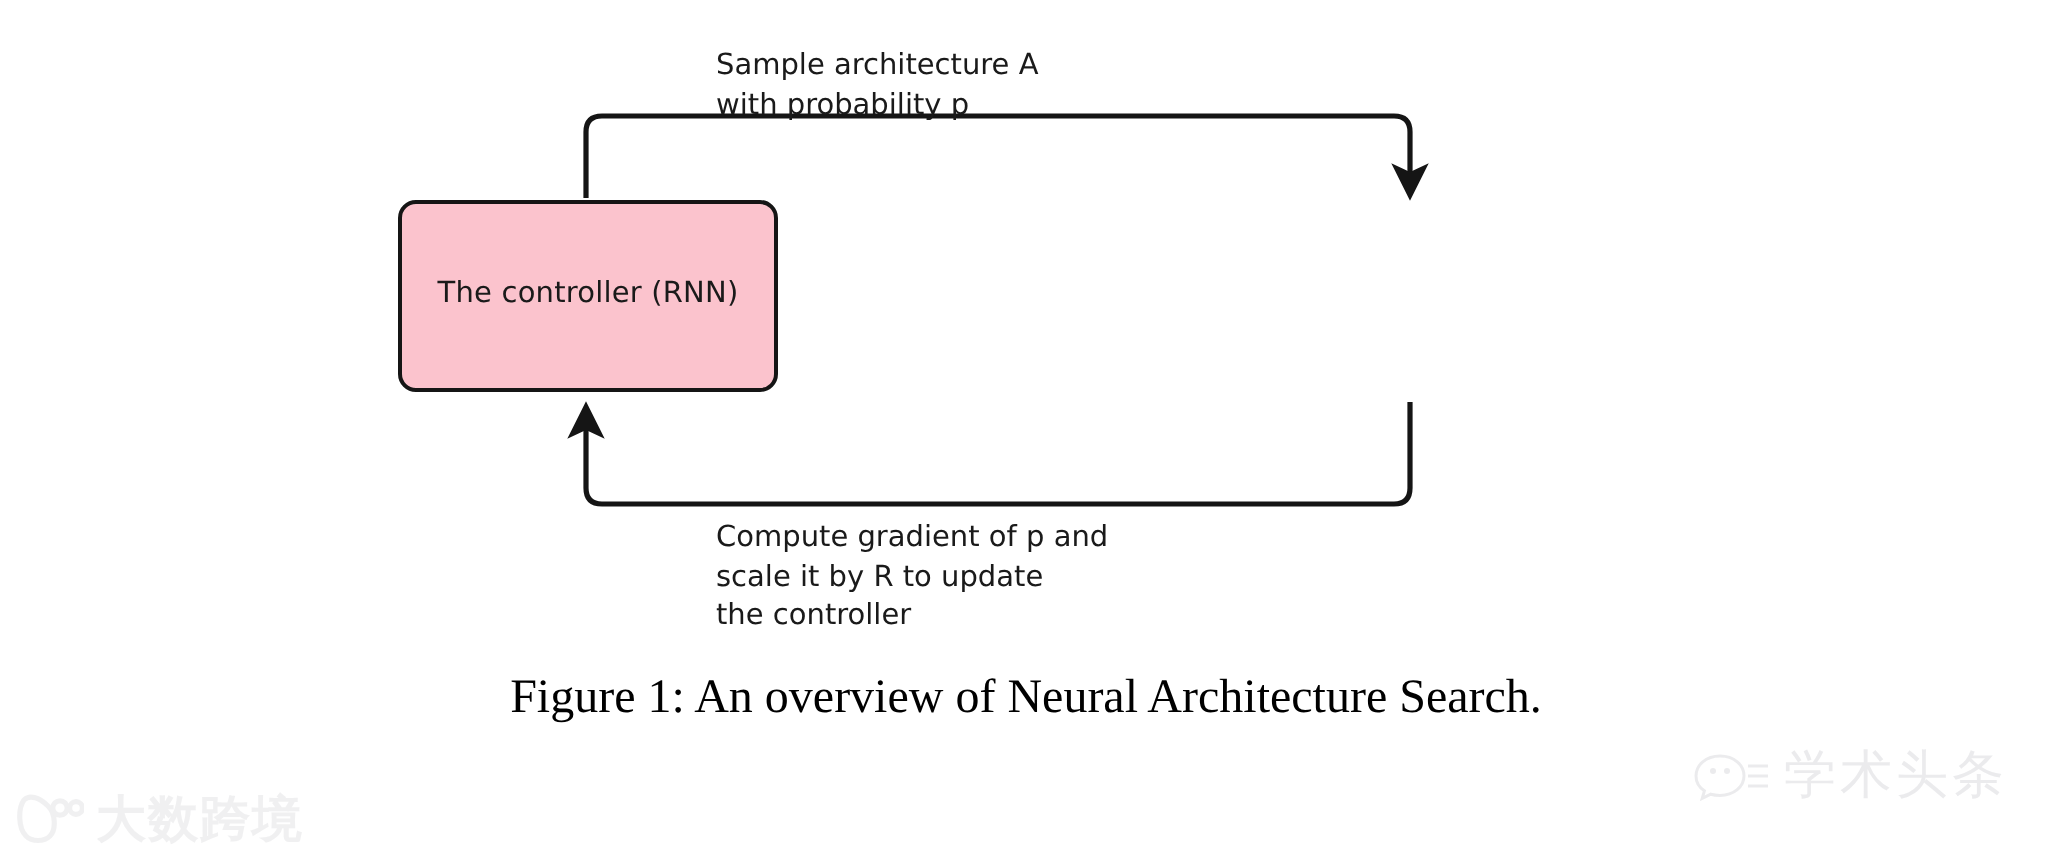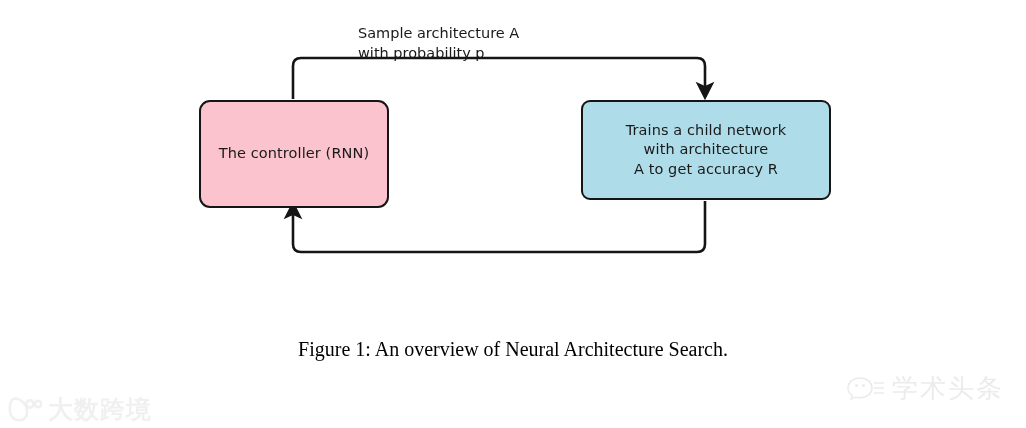--- a/index.html
+++ b/index.html
@@ -48,23 +48,22 @@
     line-height: 19.5px;
     letter-spacing: 0.1px;
     color: #1a1a1a;
     white-space: pre-line;
   }
 
   #node-controller {
     left: 199px;
     top: 100px;
     width: 190px;
-    height: 108px;
+    height: 96px;
     background: #fbc3cd;
-    border-radius: 11px;
   }
   #node-child-network {
     left: 581px;
     top: 100px;
     width: 250px;
     height: 100px;
     background: #afdce9;
   }
 
   
@@ -87,21 +86,21 @@
   }
 
   
   #figure-caption {
     position: absolute;
     left: 0;
     top: 334px;
     width: 1026px;
     text-align: center;
     font-family: "Liberation Serif", "DejaVu Serif", serif;
-    font-size: 20px;
+    font-size: 24px;
     line-height: 30px;
     color: #000000;
   }
 
   
   .watermark {
     position: absolute;
     display: flex;
     align-items: center;
     opacity: 0.5;
@@ -148,29 +147,27 @@
 
     <path d="M 293 99 L 293 66 Q 293 58 301 58 L 697 58 Q 705 58 705 66 L 705 91" fill="none" stroke="#151515" stroke-width="2.6" stroke-linecap="butt" marker-end="url(#arrowhead)" style="marker-end:url(#arrowhead)"></path>
 
     <path d="M 705 201 L 705 244 Q 705 252 697 252 L 301 252 Q 293 252 293 244 L 293 210" fill="none" stroke="#151515" stroke-width="2.6" stroke-linecap="butt" style="marker-end:url(#arrowhead)"></path>
   </svg>
 
   <div class="node" id="node-controller">
     <span class="node-label">The controller (RNN)</span>
   </div>
 
-  <div class="node" id="node-child-network">
-    <span class="node-label">Trains a child network
-with architecture
-A to get accuracy R</span>
-  </div>
 
   <div class="edge-label" id="edge-label-top">Sample architecture A
 with probability p</div>
 
+  <div class="edge-label" id="edge-label-bottom">Compute gradient of p and
+scale it by R to update
+the controller</div>
 
   <div id="figure-caption">Figure 1: An overview of Neural Architecture Search.</div>
 
   <div class="watermark" id="watermark-left">
     <span class="watermark-icon">
       <svg width="34" height="26" viewBox="0 0 34 26" aria-hidden="true">
         <path d="M4 3 C1 7 1 17 5 21 C8 24 14 24 17 21 C20 18 20 10 16 6 C12 2 7 0 4 3 Z" fill="none" stroke="#e2e2e4" stroke-width="2.6"></path>
         <circle cx="22" cy="7" r="3.6" fill="none" stroke="#e2e2e4" stroke-width="2.6"></circle>
         <circle cx="30" cy="7" r="3.2" fill="none" stroke="#e2e2e4" stroke-width="2.6"></circle>
       </svg>

